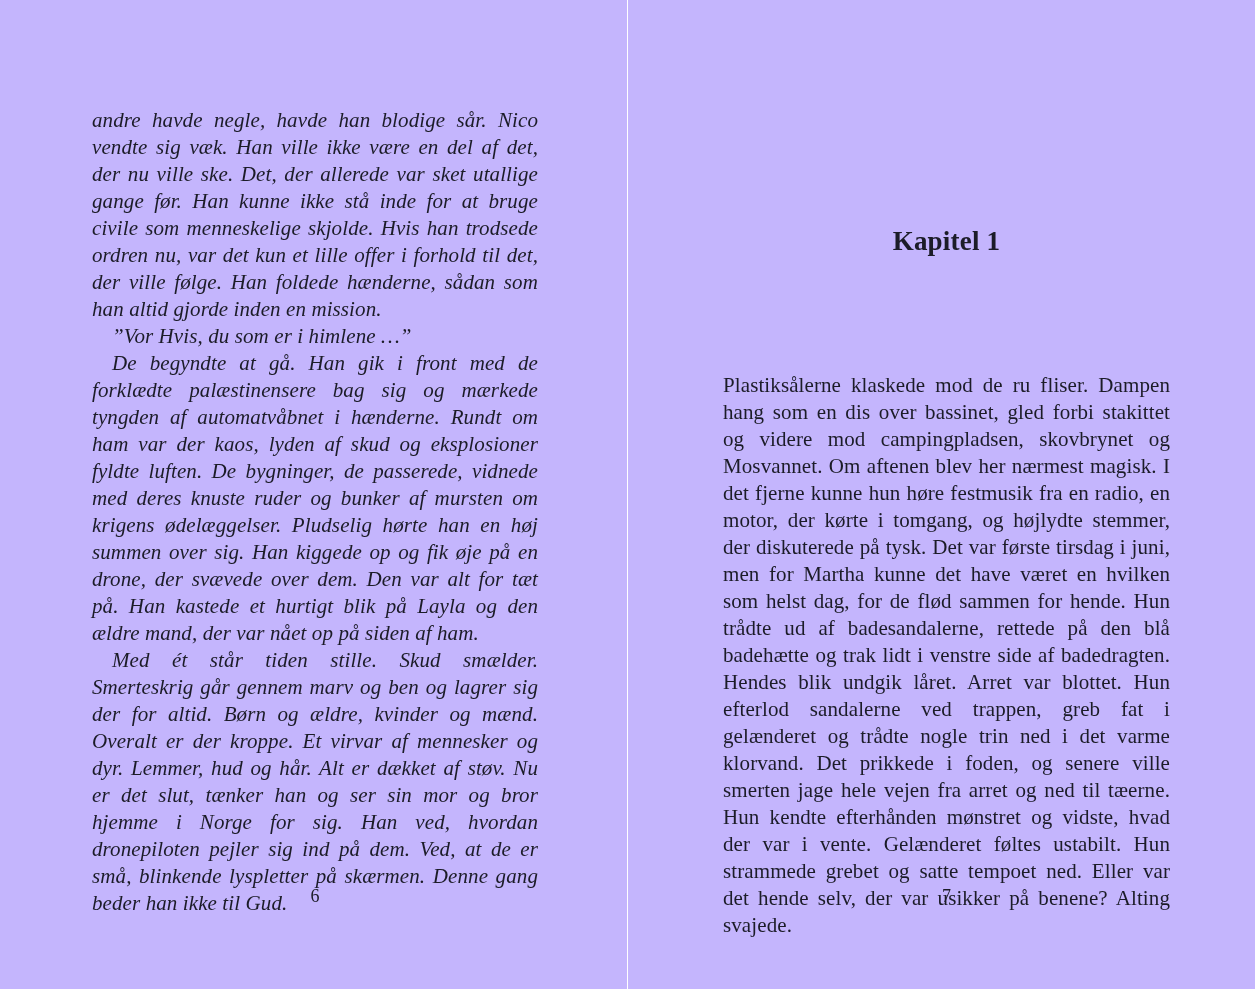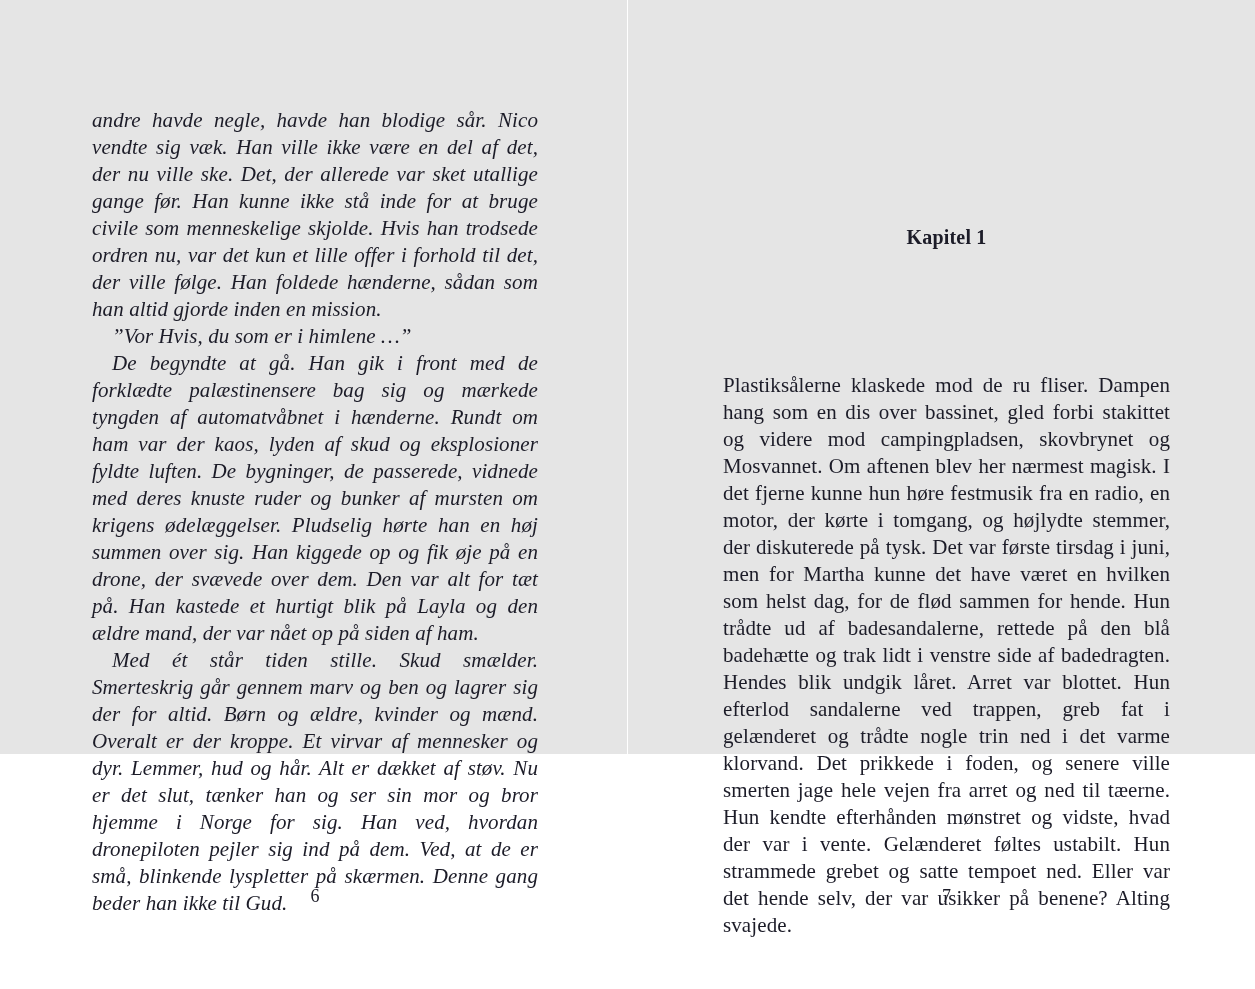--- a/index.html
+++ b/index.html
@@ -16,22 +16,22 @@
     overflow: hidden;
   }
   .spread {
     position: absolute;
     inset: 0;
   }
   .page {
     position: absolute;
     top: 0;
     width: 627px;
-    height: 754px;
-    background: #e5e5e5;
+    height: 989px;
+    background: #c4b5fd;
   }
   .page-left  { left: 0; }
   .page-right { left: 628px; }
 
   .text-block {
     position: absolute;
     text-align: justify;
     font-size: 21px;
     line-height: 27px;
     letter-spacing: 0.1px;
@@ -55,21 +55,21 @@
     text-indent: 0;
   }
 
   .chapter-title {
     position: absolute;
     left: 95px;
     top: 226px;
     width: 447px;
     margin: 0;
     text-align: center;
-    font-size: 20px;
+    font-size: 27px;
     font-weight: bold;
     font-style: normal;
     letter-spacing: 0.2px;
   }
 
   .page-number {
     position: absolute;
     top: 886px;
     width: 446px;
     text-align: center;

